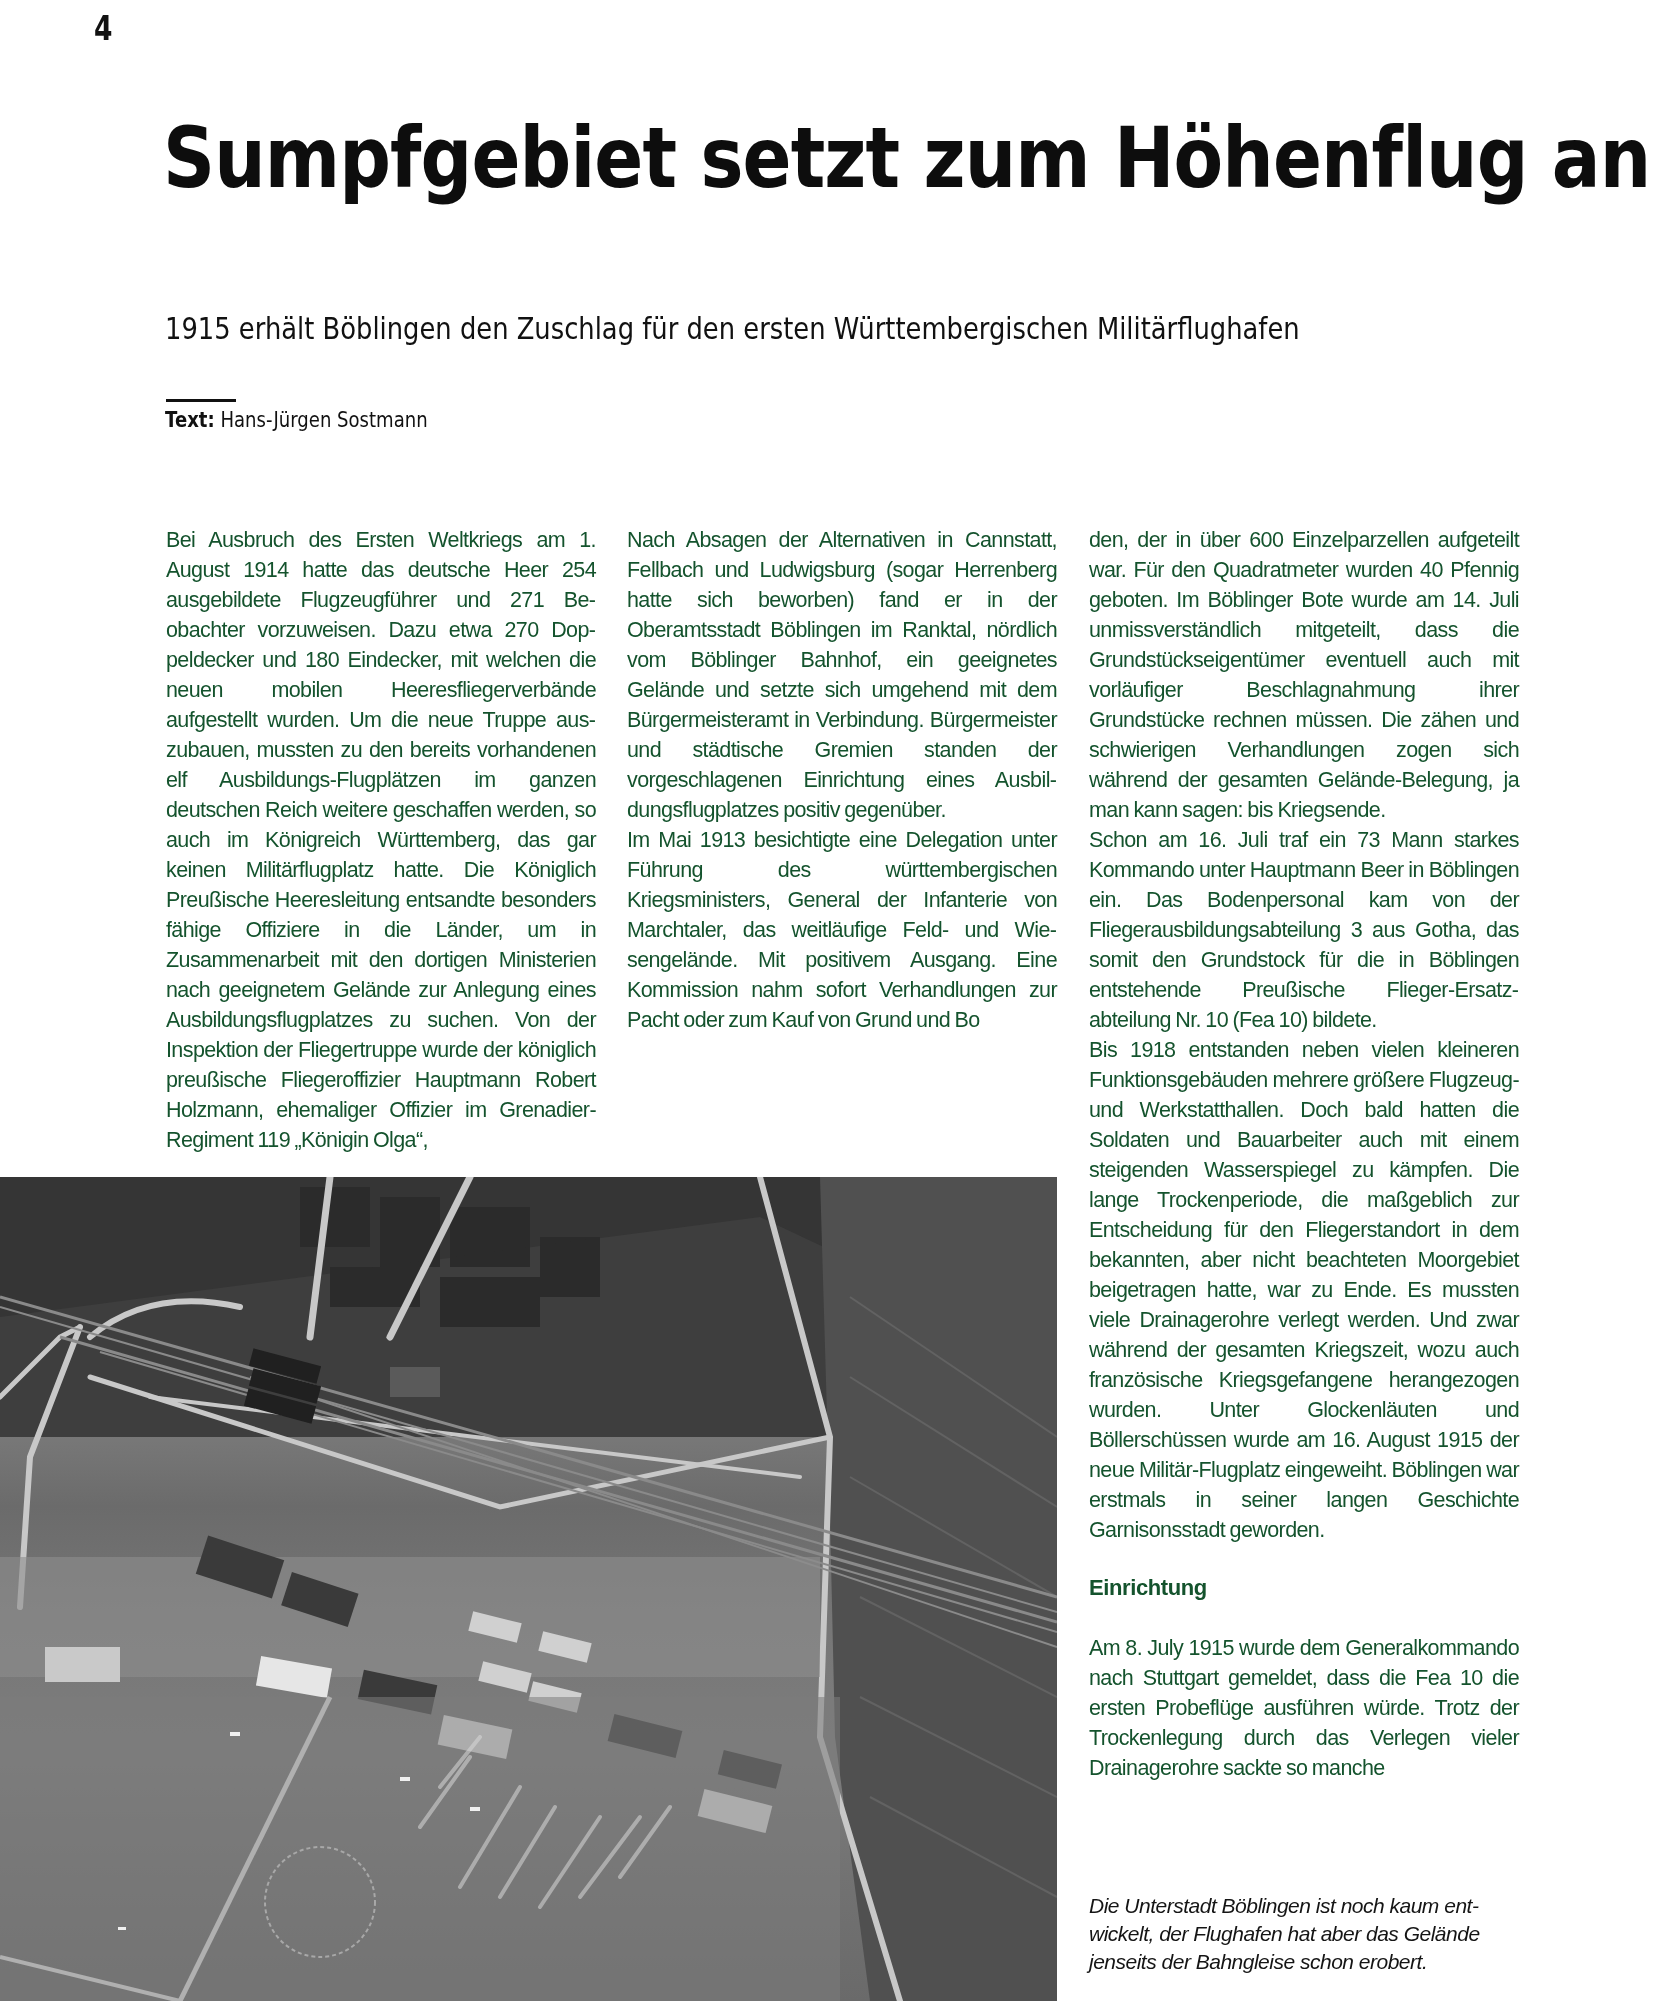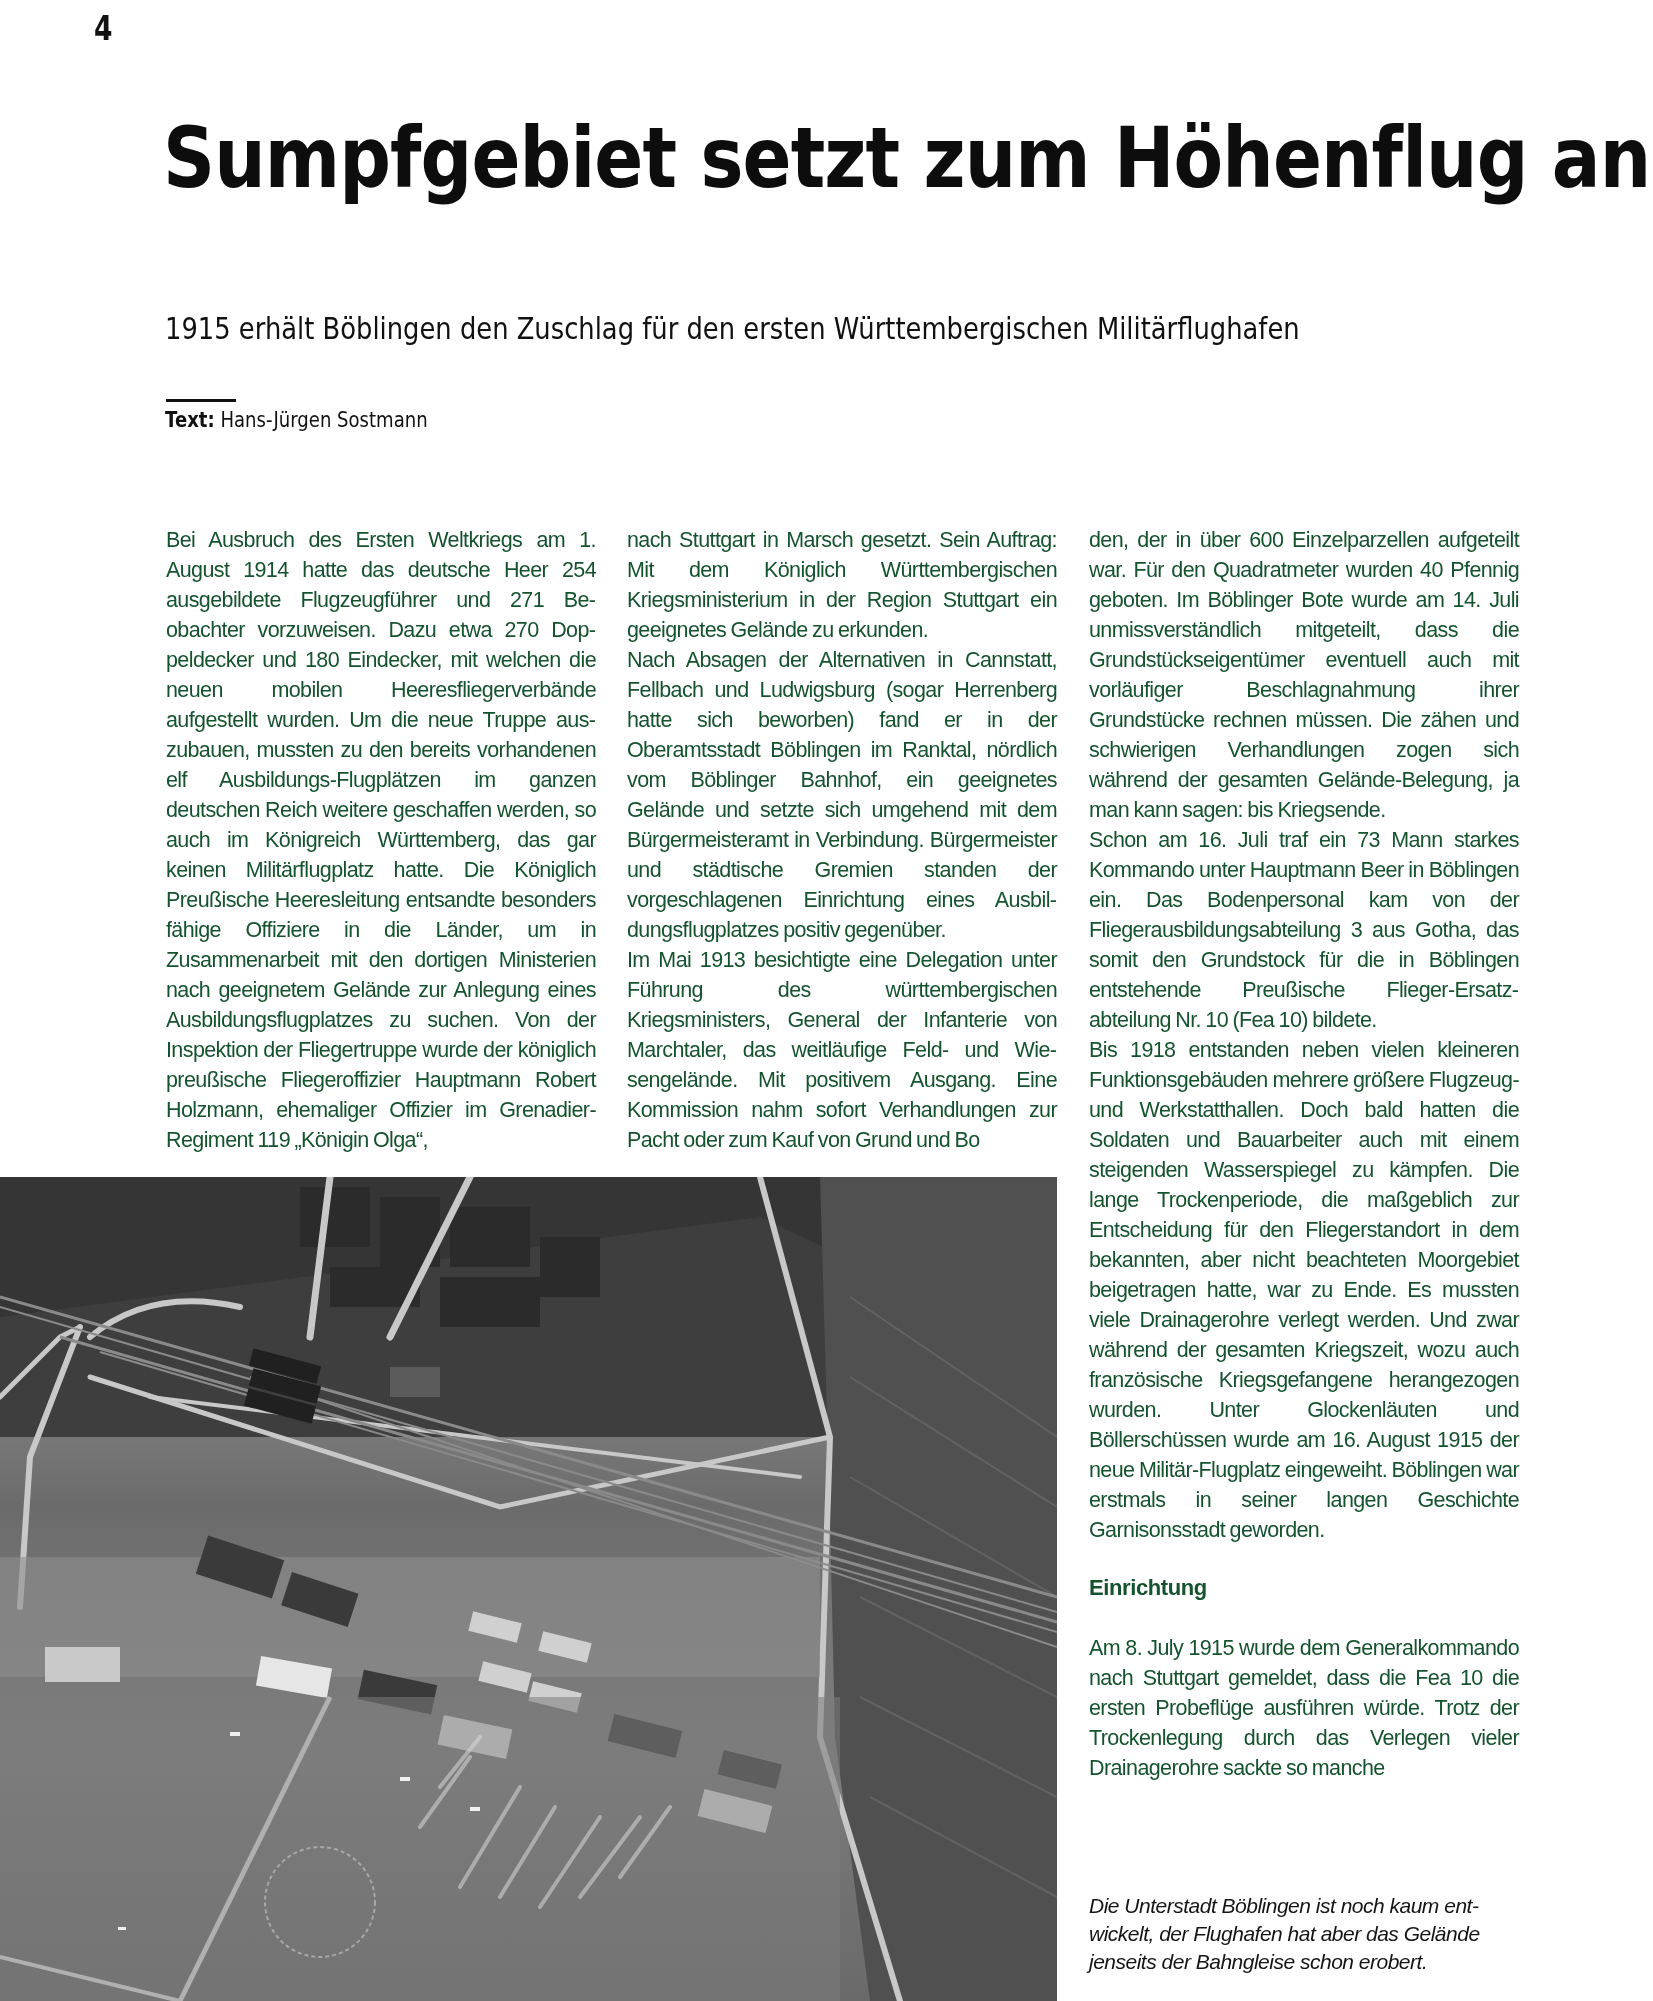--- a/index.html
+++ b/index.html
@@ -75,21 +75,20 @@
 <div class="byline">
   <span class="label">Text:</span>
   <span>Hans-Jürgen Sostmann</span>
 </div>
 
 <div class="col col-1">
   <p>Bei Ausbruch des Ersten Weltkriegs am 1. August 1914 hatte das deutsche Heer 254 ausgebildete Flugzeugführer und 271 Be­obachter vorzuweisen. Dazu etwa 270 Dop­peldecker und 180 Eindecker, mit welchen die neuen mobilen Heeresfliegerverbände aufgestellt wurden. Um die neue Truppe aus­zubauen, mussten zu den bereits vorhande­nen elf Ausbildungs-Flugplätzen im ganzen deutschen Reich weitere geschaffen werden, so auch im Königreich Württemberg, das gar keinen Militärflugplatz hatte. Die Königlich Preußische Heeresleitung entsandte beson­ders fähige Offiziere in die Länder, um in Zusammenarbeit mit den dortigen Ministe­rien nach geeignetem Gelände zur Anlegung eines Ausbildungsflugplatzes zu suchen. Von der Inspektion der Fliegertruppe wurde der königlich preußische Fliegeroffizier Haupt­mann Robert Holzmann, ehemaliger Offizier im Grenadier-Regiment 119 „Königin Olga“,</p>
 </div>
 
 <div class="col col-2">
-  <p>nach Stuttgart in Marsch gesetzt. Sein Auf­trag: Mit dem Königlich Württembergischen Kriegsministerium in der Region Stuttgart ein geeignetes Gelände zu erkunden.</p>
   <p>Nach Absagen der Alternativen in Cannstatt, Fellbach und Ludwigsburg (sogar Herren­berg hatte sich beworben) fand er in der Oberamtsstadt Böblingen im Ranktal, nörd­lich vom Böblinger Bahnhof, ein geeignetes Gelände und setzte sich umgehend mit dem Bürgermeisteramt in Verbindung. Bürger­meister und städtische Gremien standen der vorgeschlagenen Einrichtung eines Ausbil­dungsflugplatzes positiv gegenüber.</p>
   <p>Im Mai 1913 besichtigte eine Delegati­on unter Führung des württembergischen Kriegsministers, General der Infanterie von Marchtaler, das weitläufige Feld- und Wie­sengelände. Mit positivem Ausgang. Eine Kommission nahm sofort Verhandlungen zur Pacht oder zum Kauf von Grund und Bo­</p>
 </div>
 
 <div class="col col-3">
   <p>den, der in über 600 Einzelparzellen aufge­teilt war. Für den Quadratmeter wurden 40 Pfennig geboten. Im Böblinger Bote wurde am 14. Juli unmissverständlich mitgeteilt, dass die Grundstückseigentümer eventuell auch mit vorläufiger Beschlagnahmung ih­rer Grundstücke rechnen müssen. Die zähen und schwierigen Verhandlungen zogen sich während der gesamten Gelände-Belegung, ja man kann sagen: bis Kriegsende.</p>
   <p>Schon am 16. Juli traf ein 73 Mann starkes Kommando unter Hauptmann Beer in Böb­lingen ein. Das Bodenpersonal kam von der Fliegerausbildungsabteilung 3 aus Gotha, das somit den Grundstock für die in Böblin­gen entstehende Preußische Flieger-Ersatz­abteilung Nr. 10 (Fea 10) bildete.</p>
   <p>Bis 1918 entstanden neben vielen kleineren Funktionsgebäuden mehrere größere Flug­zeug- und Werkstatthallen. Doch bald hatten die Soldaten und Bauarbeiter auch mit einem steigenden Wasserspiegel zu kämpfen. Die lange Trockenperiode, die maßgeblich zur Entscheidung für den Fliegerstandort in dem bekannten, aber nicht beachteten Moor­gebiet beigetragen hatte, war zu Ende. Es mussten viele Drainagerohre verlegt werden. Und zwar während der gesamten Kriegszeit, wozu auch französische Kriegsgefangene herangezogen wurden. Unter Glockenläuten und Böllerschüssen wurde am 16. August 1915 der neue Militär-Flugplatz eingeweiht. Böblingen war erstmals in seiner langen Ge­schichte Garnisonsstadt geworden.</p>
   <div class="section-heading">Einrichtung</div>
   <p>Am 8. July 1915 wurde dem General­kommando nach Stuttgart gemeldet, dass die Fea 10 die ersten Probeflüge ausführen wür­de. Trotz der Trockenlegung durch das Verle­gen vieler Drainagerohre sackte so manche</p>

